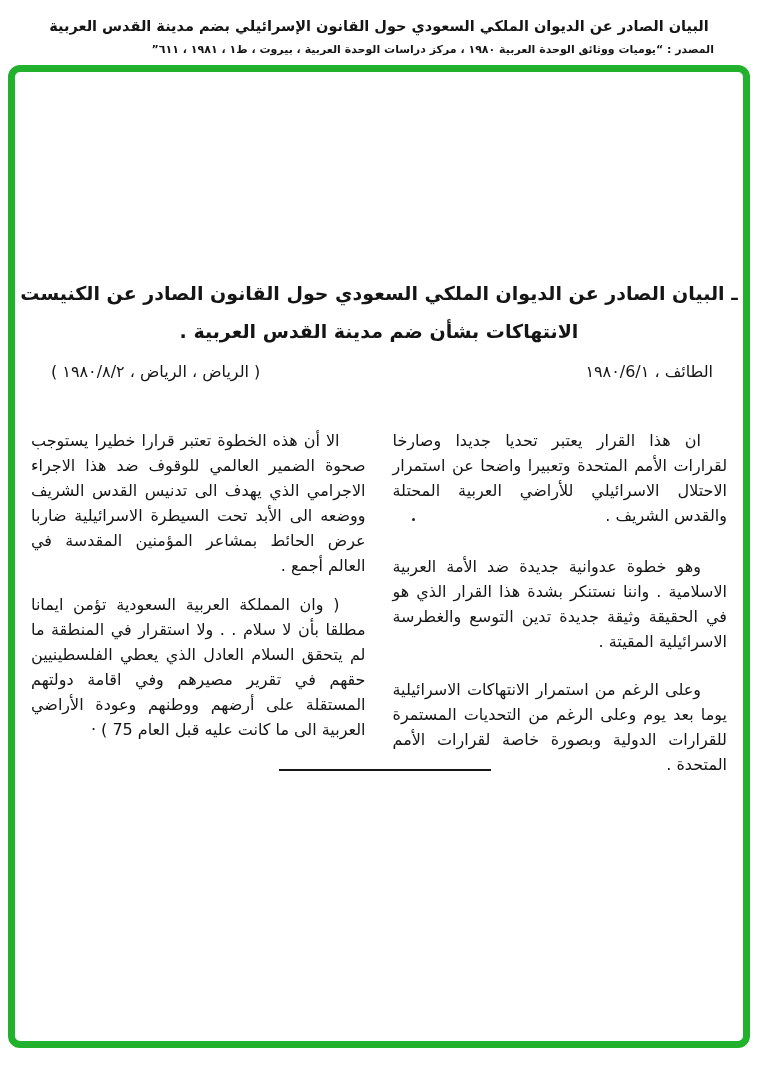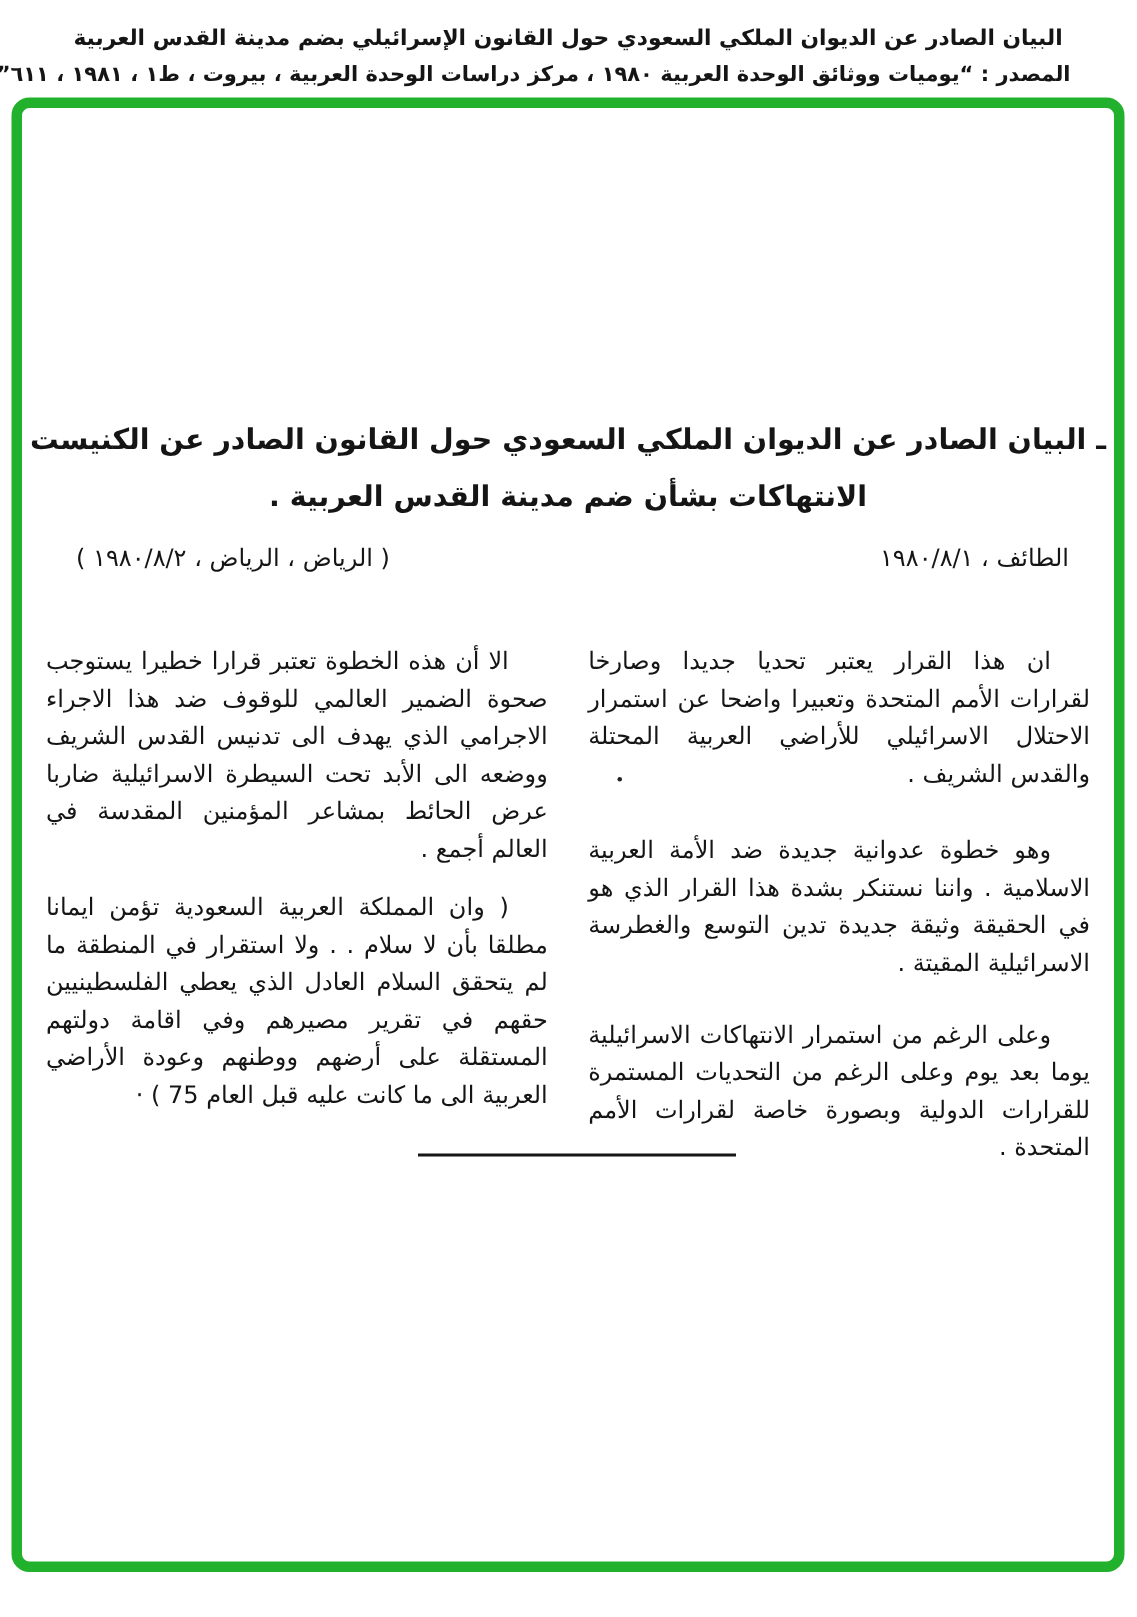--- a/index.html
+++ b/index.html
@@ -17,21 +17,21 @@
   .page{
     position:relative;width:758px;height:1078px;
     background:var(--paper);overflow:hidden;direction:rtl;
   }
   
   .page-header{position:absolute;top:14px;left:0;right:0;font-weight:bold;}
   .h-title{
     font-size:14.5px;line-height:24px;text-align:center;white-space:nowrap;
   }
   .h-source{
-    font-size:14px;line-height:20px;text-align:right;
+    font-size:11px;line-height:20px;text-align:right;
     padding-right:44px;white-space:nowrap;margin-top:2px;
   }
   
   .frame{
     position:absolute;left:8px;top:65px;width:742px;height:983px;
     border:7px solid var(--frame);border-radius:12px;box-sizing:border-box;
     background:var(--paper);
   }
   
   .doc-title{
@@ -76,21 +76,21 @@
   </div>
 
   <div class="frame">
 
     <div class="doc-title">
       <div>ـ البيان الصادر عن الديوان الملكي السعودي حول القانون الصادر عن الكنيست</div>
       <div>الانتهاكات بشأن ضم مدينة القدس العربية .</div>
     </div>
 
     <div class="dateline">
-      <span>الطائف ، ١٩٨٠/٨/١</span>
+      <span>الطائف ، ١٩٨٠/6/١</span>
       <span>( الرياض ، الرياض ، ١٩٨٠/٨/٢ )</span>
     </div>
 
     <div class="columns">
       <div class="col col-right">
         <p>ان هذا القرار يعتبر تحديا جديدا وصارخا لقرارات الأمم المتحدة وتعبيرا واضحا عن استمرار الاحتلال الاسرائيلي للأراضي العربية المحتلة والقدس الشريف .</p>
         <p>وهو خطوة عدوانية جديدة ضد الأمة العربية الاسلامية . واننا نستنكر بشدة هذا القرار الذي هو في الحقيقة وثيقة جديدة تدين التوسع والغطرسة الاسرائيلية المقيتة .</p>
         <p>وعلى الرغم من استمرار الانتهاكات الاسرائيلية يوما بعد يوم وعلى الرغم من التحديات المستمرة للقرارات الدولية وبصورة خاصة لقرارات الأمم المتحدة .</p>
       </div>
       <div class="col col-left">

